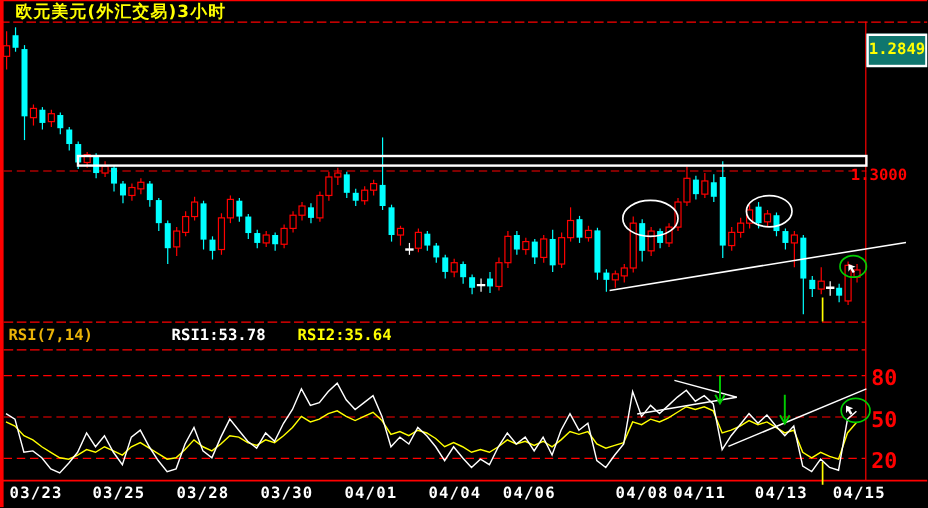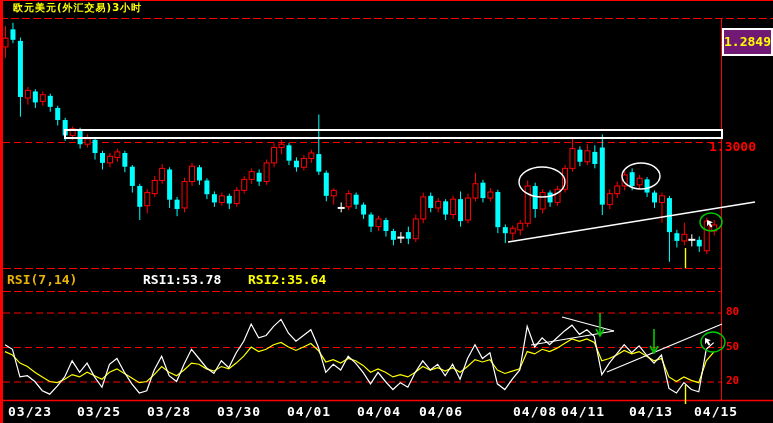--- a/index.html
+++ b/index.html
@@ -1,29 +1,29 @@
 <!DOCTYPE html>
 <html><head>
 <meta charset="utf-8">
 <style>
   html,body{margin:0;padding:0;background:#000;}
   #app{position:relative;width:773px;height:423px;background:#000;overflow:hidden;
        font-family:"DejaVu Sans",sans-serif;}
   .abs{position:absolute;}
   .mono{font-family:"DejaVu Sans Mono","Liberation Mono",monospace;font-weight:bold;}
-  #title{left:13px;top:1px;color:#ffff00;font-size:10px;font-weight:bold;letter-spacing:1px;}
+  #title{left:13px;top:1px;color:#ffff00;font-size:14px;font-weight:bold;letter-spacing:1px;}
   #chart-svg{left:0;top:0;}
   .rsi-lbl{top:272px;font-size:13px;}
   #rsi-name{left:7px;color:#eab308;}
   #rsi1-lbl{left:143px;color:#ffffff;}
   #rsi2-lbl{left:248px;color:#ffff00;}
   #last-price-box{left:722px;top:28px;width:47px;height:24px;border:2px solid #ffffff;
-      background:#701a75;color:#ffff00;font-size:13px;line-height:24px;text-align:center;}
+      background:#0f766e;color:#ffff00;font-size:13px;line-height:24px;text-align:center;}
   #level-label{left:709px;top:139px;color:#ff0000;font-size:13px;}
-  .rsi-level{left:726px;color:#ff0000;font-size:11px;}
+  .rsi-level{left:726px;color:#ff0000;font-size:18px;}
   #rsi-80{top:305px;} #rsi-50{top:340px;} #rsi-20{top:374px;}
   .xdate{top:404px;color:#ffffff;font-size:13px;letter-spacing:1px;}
 </style>
 </head>
 <body>
 
 <div id="app">
   <svg id="chart-svg" class="abs" width="773" height="423">
       <g>
         <rect x="0" y="0" width="3" height="423" stroke="none" stroke-width="0" fill="#ff0000"></rect>

